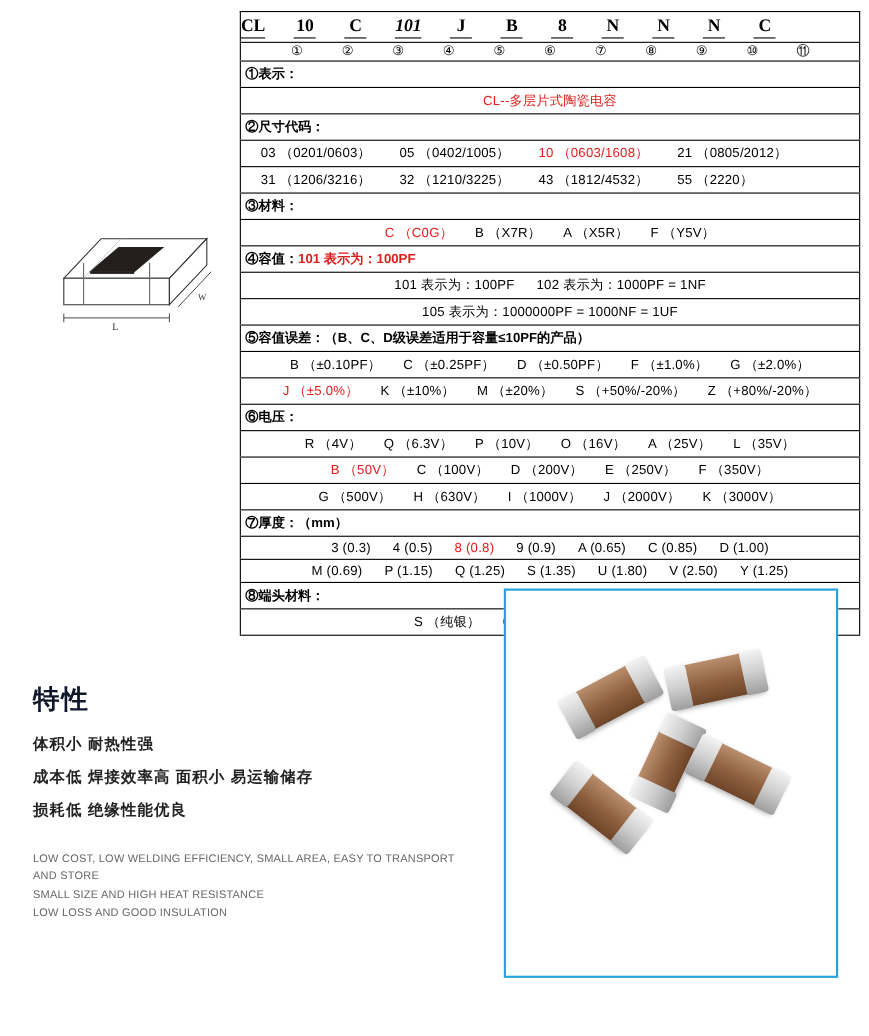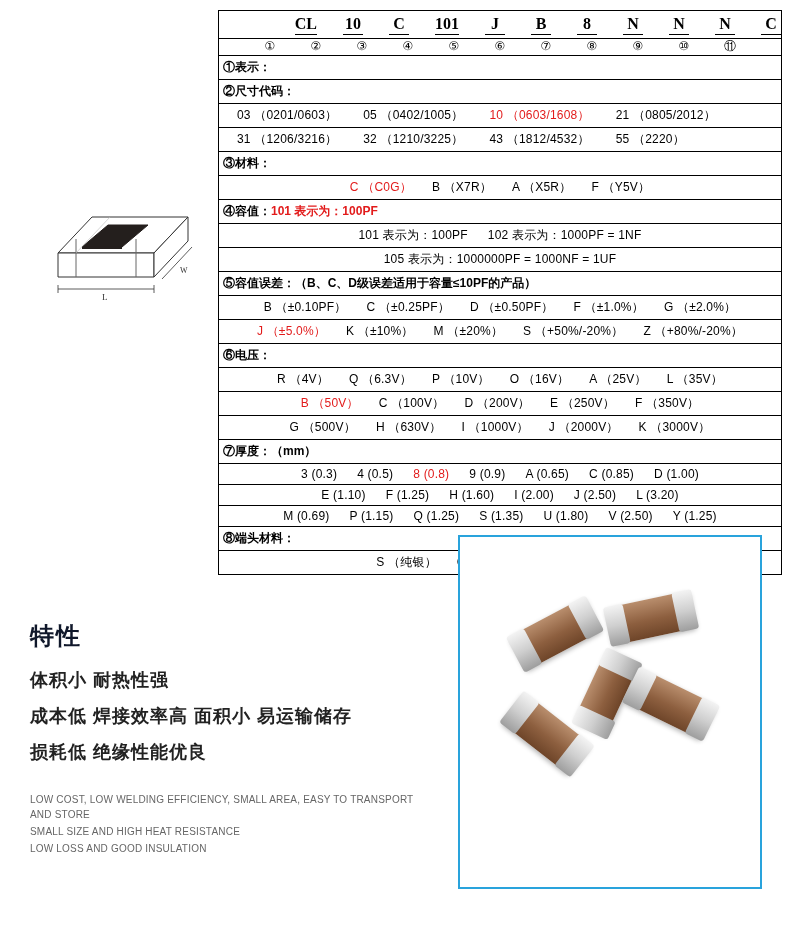--- a/index.html
+++ b/index.html
@@ -46,21 +46,21 @@
   
   .drawing{position:absolute;left:40px;top:195px;width:160px;height:110px;}
 
   
   .features{position:absolute;left:28px;top:620px;width:400px;}
   .feat-title{
     font-size:24px;font-weight:bold;color:#0f172a;
     font-family:"Liberation Sans", sans-serif;margin:0 0 16px 2px;letter-spacing:2px;
   }
   .feat-line{
-    font-size:18px;color:#222;margin:0 0 12px 2px;font-weight:bold;letter-spacing:1px;
+    font-size:14px;color:#222;margin:0 0 12px 2px;font-weight:bold;letter-spacing:1px;
   }
   .feat-en{
     font-size:10px;color:#666;margin:2px 0 0 2px;line-height:1.5;letter-spacing:0.2px;
   }
 
   
   .photo-panel{
     position:absolute;left:458px;top:535px;width:300px;height:350px;
     border:2px solid #29a3dc;background:#fff;overflow:hidden;
   }
@@ -78,25 +78,25 @@
   .chip:after{right:-2px;}
 </style>
 </head>
 <body>
 
 <div>
   <table class="code-table">
     <tbody id="code-table-body">
         <tr class="code-row">
           <td style="border-top: none; border-right: none; border-bottom: 1px solid rgb(0, 0, 0); border-left: none; border-image: initial; padding: 4px 0px 3px;">
-            <div style="display: flex; justify-content: flex-end; gap: 26px;">
+            <div style="display: flex; justify-content: flex-start; gap: 26px;">
               <span class="code-cell" style="border-bottom: 1px solid rgb(0, 0, 0); min-width: 20px; text-align: center;">CL</span>
               <span class="code-cell" style="border-bottom: 1px solid rgb(0, 0, 0); min-width: 20px; text-align: center;">10</span>
               <span class="code-cell" style="border-bottom: 1px solid rgb(0, 0, 0); min-width: 20px; text-align: center;">C</span>
-              <span class="code-cell" style="border-bottom: 1px solid rgb(0, 0, 0); min-width: 20px; text-align: center;">101</span>
+              <span class="code-cell" style="border-bottom: 1px solid rgb(0, 0, 0); min-width: 20px; text-align: center; font-style: italic;">101</span>
               <span class="code-cell" style="border-bottom: 1px solid rgb(0, 0, 0); min-width: 20px; text-align: center;">J</span>
               <span class="code-cell" style="border-bottom: 1px solid rgb(0, 0, 0); min-width: 20px; text-align: center;">B</span>
               <span class="code-cell" style="border-bottom: 1px solid rgb(0, 0, 0); min-width: 20px; text-align: center;">8</span>
               <span class="code-cell" style="border-bottom: 1px solid rgb(0, 0, 0); min-width: 20px; text-align: center;">N</span>
               <span class="code-cell" style="border-bottom: 1px solid rgb(0, 0, 0); min-width: 20px; text-align: center;">N</span>
               <span class="code-cell" style="border-bottom: 1px solid rgb(0, 0, 0); min-width: 20px; text-align: center;">N</span>
               <span class="code-cell" style="border-bottom: 1px solid rgb(0, 0, 0); min-width: 20px; text-align: center;">C</span>
             </div>
           </td>
         </tr>
@@ -114,20 +114,27 @@
               <span class="circ" style="min-width: 20px; text-align: center;">⑨</span>
               <span class="circ" style="min-width: 20px; text-align: center;">⑩</span>
               <span class="circ" style="min-width: 20px; text-align: center;">⑪</span>
             </div>
           </td>
         </tr>
         <tr>
           <td class="sect-title" style="border-top: none; border-right: none; border-bottom: 1px solid rgb(0, 0, 0); border-left: none; border-image: initial; padding: 3px 2px 3px 4px;">①表示：</td>
         </tr>
         <tr>
+          <td style="border-top: none; border-right: none; border-bottom: 1px solid rgb(0, 0, 0); border-left: none; border-image: initial; padding: 3px 4px;">
+            <div class="line">
+              <span class="val-row red">CL--多层片式陶瓷电容</span>
+            </div>
+          </td>
+        </tr>
+        <tr>
           <td class="sect-title" style="border-top: none; border-right: none; border-bottom: 1px solid rgb(0, 0, 0); border-left: none; border-image: initial; padding: 3px 2px 3px 4px;">②尺寸代码：</td>
         </tr>
         <tr>
           <td style="border-top: none; border-right: none; border-bottom: 1px solid rgb(0, 0, 0); border-left: none; border-image: initial; padding: 3px 4px;">
             <div class="line line-left">
               <span class="val-row">03 （0201/0603）</span>
               <span class="val-row">05 （0402/1005）</span>
               <span class="val-row red">10 （0603/1608）</span>
               <span class="val-row">21 （0805/2012）</span>
             </div>
@@ -242,32 +249,20 @@
         <tr>
           <td style="border-top: none; border-right: none; border-bottom: 1px solid rgb(0, 0, 0); border-left: none; border-image: initial; padding: 3px 4px;">
             <div class="line">
               <span class="val-row">3 (0.3)</span>
               <span class="val-row">4 (0.5)</span>
               <span class="val-row red">8 (0.8)</span>
               <span class="val-row">9 (0.9)</span>
               <span class="val-row">A (0.65)</span>
               <span class="val-row">C (0.85)</span>
               <span class="val-row">D (1.00)</span>
-            </div>
-          </td>
-        </tr>
-        <tr>
-          <td style="border-top: none; border-right: none; border-bottom: 1px solid rgb(0, 0, 0); border-left: none; border-image: initial; padding: 3px 4px;">
-            <div class="line">
-              <span class="val-row">E (1.10)</span>
-              <span class="val-row">F (1.25)</span>
-              <span class="val-row">H (1.60)</span>
-              <span class="val-row">I (2.00)</span>
-              <span class="val-row">J (2.50)</span>
-              <span class="val-row">L (3.20)</span>
             </div>
           </td>
         </tr>
         <tr>
           <td style="border-top: none; border-right: none; border-bottom: 1px solid rgb(0, 0, 0); border-left: none; border-image: initial; padding: 3px 4px;">
             <div class="line">
               <span class="val-row">M (0.69)</span>
               <span class="val-row">P (1.15)</span>
               <span class="val-row">Q (1.25)</span>
               <span class="val-row">S (1.35)</span>

